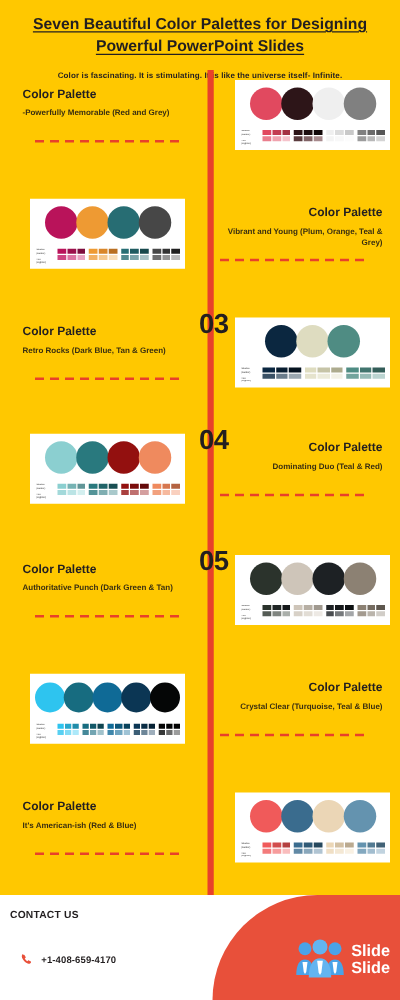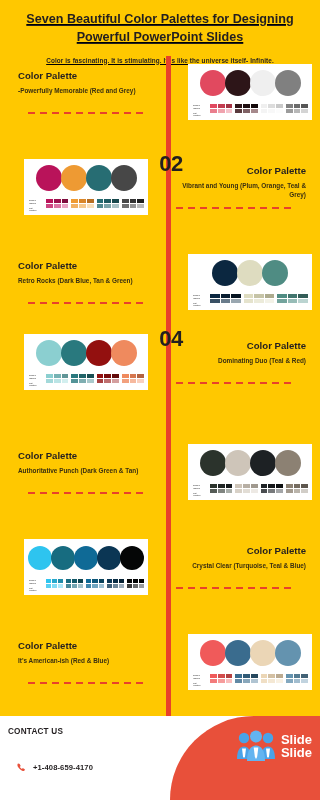--- a/index.html
+++ b/index.html
@@ -7,21 +7,20 @@
     width: 320px; height: 800px;
     font-family: "Liberation Sans", sans-serif;
     background: #ffffff;
     overflow: hidden;
   }
   .page {
     position: relative;
     width: 320px; height: 800px;
     background: #FFC800;
     overflow: hidden;
-    text-decoration: underline;
   }
 
   
   .header { padding: 10px 18px 0 18px; text-align: center; }
   .title {
     font-size: 12.6px; font-weight: bold; color: #231f20;
     line-height: 1.45; text-decoration: underline;
     text-underline-offset: 2px;
   }
   .subtitle {
@@ -115,21 +114,21 @@
   }
   .crow {
     position: absolute; left: 16px; display: flex; align-items: center; gap: 6px;
   }
   .crow.r1 { top: 28px; }
   .crow.r2 { top: 46px; }
   .crow.r3 { top: 64px; }
   .cicon { width: 11px; height: 11px; flex: 0 0 11px; display: flex; align-items: center; justify-content: center; }
   .ctext { font-size: 7.6px; font-weight: bold; color: #231f20; letter-spacing: .1px; }
 
-  .logo { position: absolute; right: 8px; top: 13px; display: flex; align-items: center; gap: 4px; }
+  .logo { position: absolute; right: 8px; top: 34px; display: flex; align-items: center; gap: 4px; }
   .logo-people { position: relative; width: 42px; height: 34px; }
   .logo-word { line-height: 1.0; }
   .logo-slide { font-size: 13px; font-weight: bold; color: #ffffff; }
   .logo-team  { font-size: 13px; font-weight: bold; color: #ffffff; }
 </style>
 </head>
 <body>
 
 <div class="page">
 
@@ -208,21 +207,20 @@
                     <span class="cellx" style="background:#9C9C9C"></span>
                     <span class="cellx" style="background:#B8B8B8"></span>
                     <span class="cellx" style="background:#D4D4D4"></span>
                   </div>
                 </div>
               </div>
             </div>
           </div>
         </div>
         <div class="row" style="top: 95px;">
-          <div class="num">02</div>
           <div class="textblock right">
             <div class="cp-title">Color Palette</div>
             <div class="cp-desc">Vibrant and Young (Plum, Orange, Teal &amp; Grey)</div>
           </div>
           <div class="dash right"></div>
           <div class="card left">
             <div class="circles">
               <span class="circ" style="background:#B9135A"></span>
               <span class="circ" style="background:#EE9A33"></span>
               <span class="circ" style="background:#276D73"></span>
@@ -282,20 +280,21 @@
                     <span class="cellx" style="background:#6E6E6E"></span>
                     <span class="cellx" style="background:#949494"></span>
                     <span class="cellx" style="background:#BABABA"></span>
                   </div>
                 </div>
               </div>
             </div>
           </div>
         </div>
         <div class="row" style="top: 190px;">
+          <div class="num">03</div>
           <div class="textblock left">
             <div class="cp-title">Color Palette</div>
             <div class="cp-desc">Retro Rocks (Dark Blue, Tan &amp; Green)</div>
           </div>
           <div class="dash left"></div>
           <div class="card right">
             <div class="circles">
               <span class="circ" style="background:#0B2740"></span>
               <span class="circ" style="background:#DEDCC0"></span>
               <span class="circ" style="background:#4F8C83"></span>
@@ -341,21 +340,21 @@
                   <div class="grp-row">
                     <span class="cellx" style="background:#73A49D"></span>
                     <span class="cellx" style="background:#97BCB7"></span>
                     <span class="cellx" style="background:#BBD4D1"></span>
                   </div>
                 </div>
               </div>
             </div>
           </div>
         </div>
-        <div class="row" style="top: 270px;">
+        <div class="row" style="top: 283px;">
           <div class="num">04</div>
           <div class="textblock right">
             <div class="cp-title">Color Palette</div>
             <div class="cp-desc">Dominating Duo (Teal &amp; Red)</div>
           </div>
           <div class="dash right"></div>
           <div class="card left">
             <div class="circles">
               <span class="circ" style="background:#8BCFD0"></span>
               <span class="circ" style="background:#29797E"></span>
@@ -416,20 +415,21 @@
                     <span class="cellx" style="background:#F2A17E"></span>
                     <span class="cellx" style="background:#F6B99E"></span>
                     <span class="cellx" style="background:#F9D0BF"></span>
                   </div>
                 </div>
               </div>
             </div>
           </div>
         </div>
         <div class="row" style="top: 380px;">
+          <div class="num">05</div>
           <div class="textblock left">
             <div class="cp-title">Color Palette</div>
             <div class="cp-desc">Authoritative Punch (Dark Green &amp; Tan)</div>
           </div>
           <div class="dash left"></div>
           <div class="card right">
             <div class="circles">
               <span class="circ" style="background:#2B332C"></span>
               <span class="circ" style="background:#CEC5B9"></span>
               <span class="circ" style="background:#1D2124"></span>

